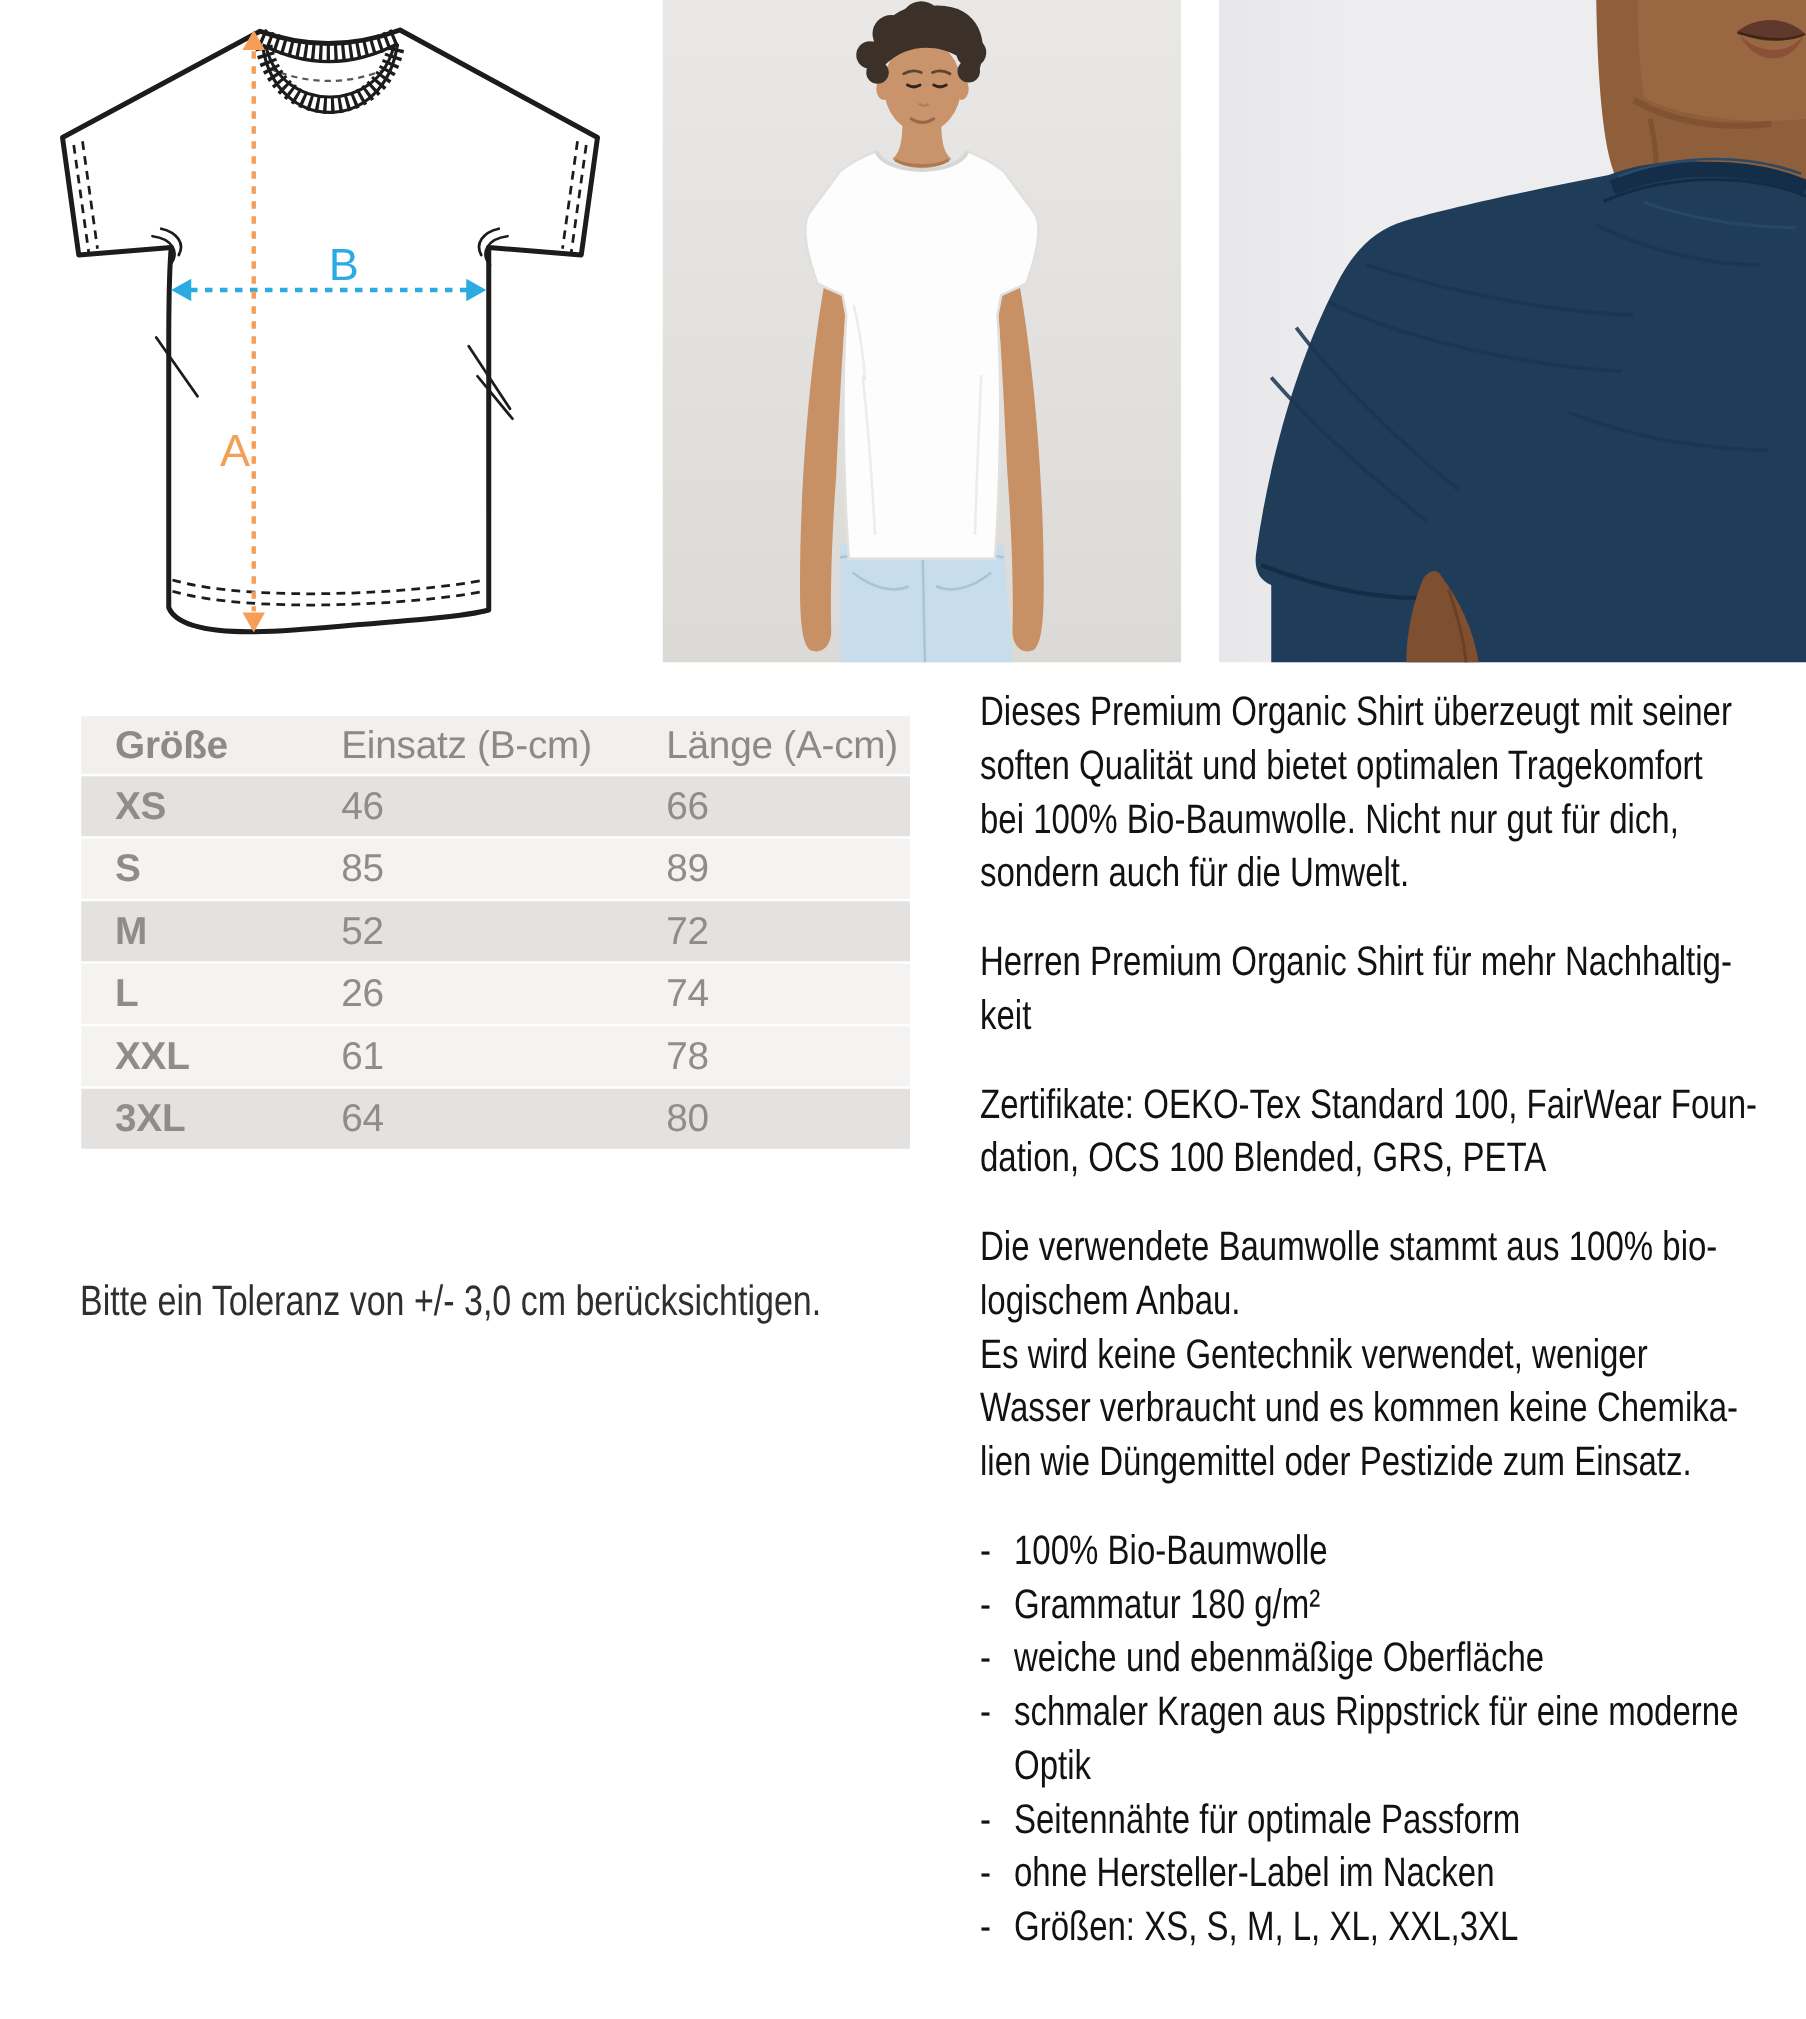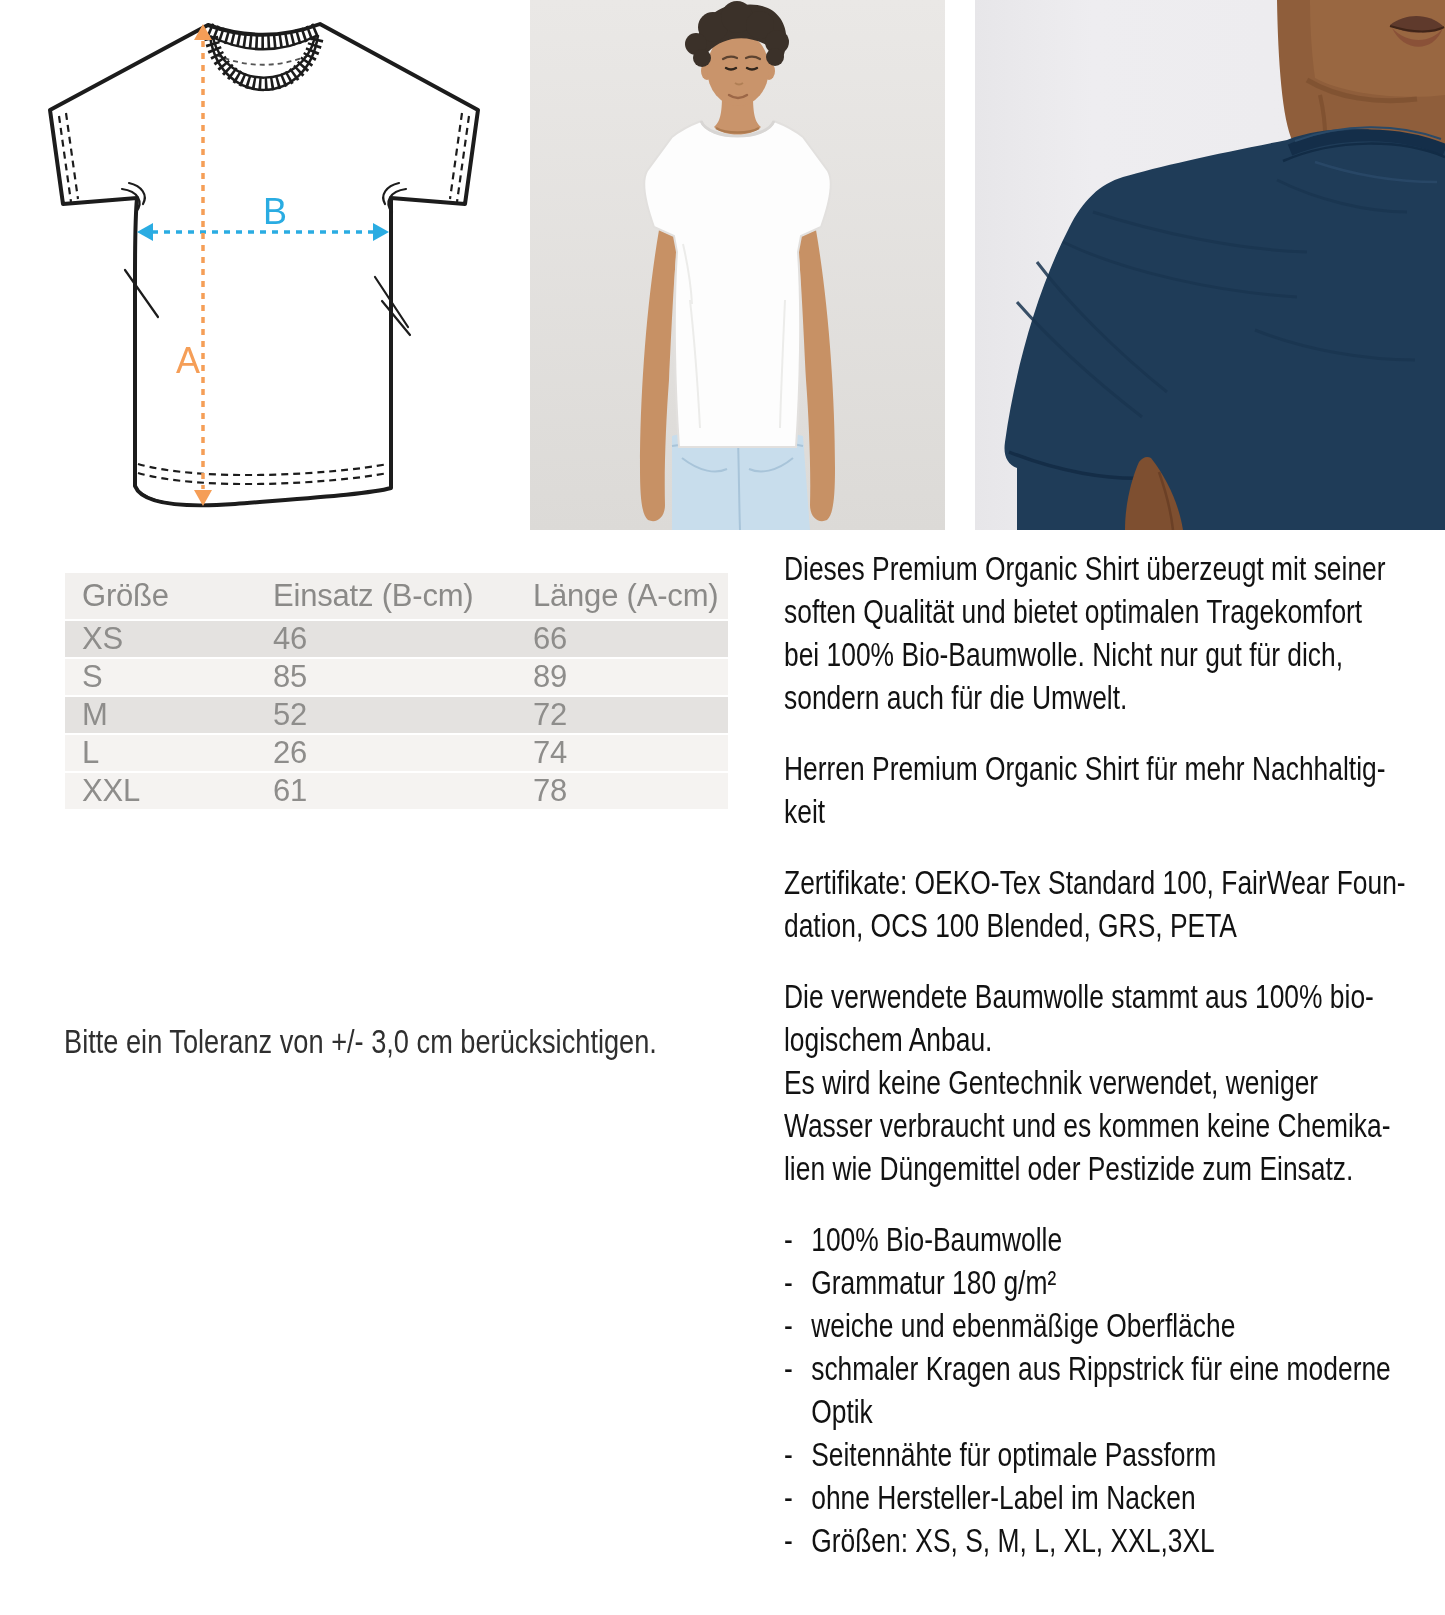--- a/index.html
+++ b/index.html
@@ -6,25 +6,25 @@
   .page{
     position:relative;width:1445px;height:1615px;background:#ffffff;
     font-family:"Liberation Sans",sans-serif;overflow:hidden;
   }
   .img-block{position:absolute;display:block;}
   
   .size-table{
     position:absolute;left:65px;top:573px;width:663px;
     font-size:31px;color:#8e8d8b;letter-spacing:-0.2px;
   }
-  .t-row{display:flex;align-items:center;height:36px;margin-bottom:2px;}
+  .t-row{display:flex;align-items:center;height:48px;margin-bottom:2px;}
   .t-head{height:46px;background:#f2f0ee;color:#8b8a88;}
   .row-dark{background:#e4e2e0;}
   .row-light{background:#f5f3f1;}
-  .tc1{width:208px;padding-left:17px;box-sizing:border-box;}
+  .tc1{width:208px;padding-left:27px;box-sizing:border-box;font-weight:bold;}
   .tc2{width:260px;}
   .tc3{flex:1;}
   
   .tolerance{
     position:absolute;left:64px;top:1022px;width:840px;
     font-size:34px;color:#2f2f2f;
     transform:scaleX(0.8);transform-origin:0 0;white-space:nowrap;
   }
   
   .description{
@@ -201,20 +201,25 @@
     <div class="t-row row-light">
       <span class="tc1">L</span>
       <span class="tc2">26</span>
       <span class="tc3">74</span>
     </div>
     <div class="t-row row-light">
       <span class="tc1">XXL</span>
       <span class="tc2">61</span>
       <span class="tc3">78</span>
     </div>
+    <div class="t-row row-dark">
+      <span class="tc1">3XL</span>
+      <span class="tc2">64</span>
+      <span class="tc3">80</span>
+    </div>
   </div>
 
   <div class="tolerance">Bitte ein Toleranz von +/- 3,0 cm berücksichtigen.</div>
 
   <div class="description">
     <p>Dieses Premium Organic Shirt überzeugt mit seiner
 soften Qualität und bietet optimalen Tragekomfort
 bei 100% Bio-Baumwolle. Nicht nur gut für dich,
 sondern auch für die Umwelt.</p>
     <p>Herren Premium Organic Shirt für mehr Nachhaltig-

